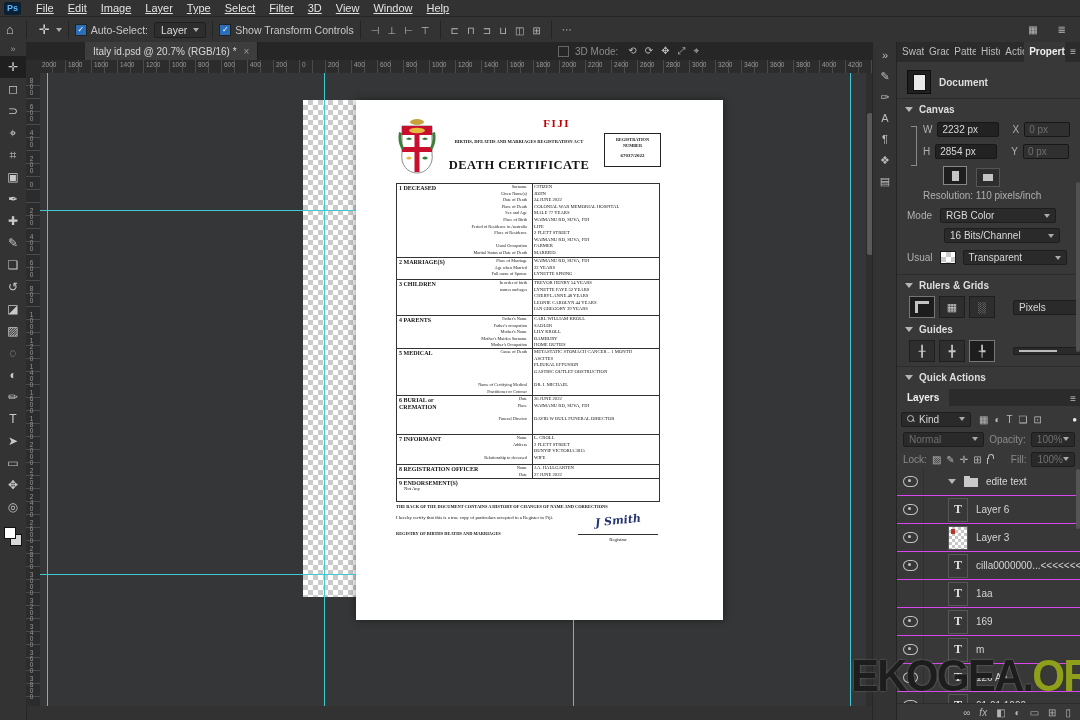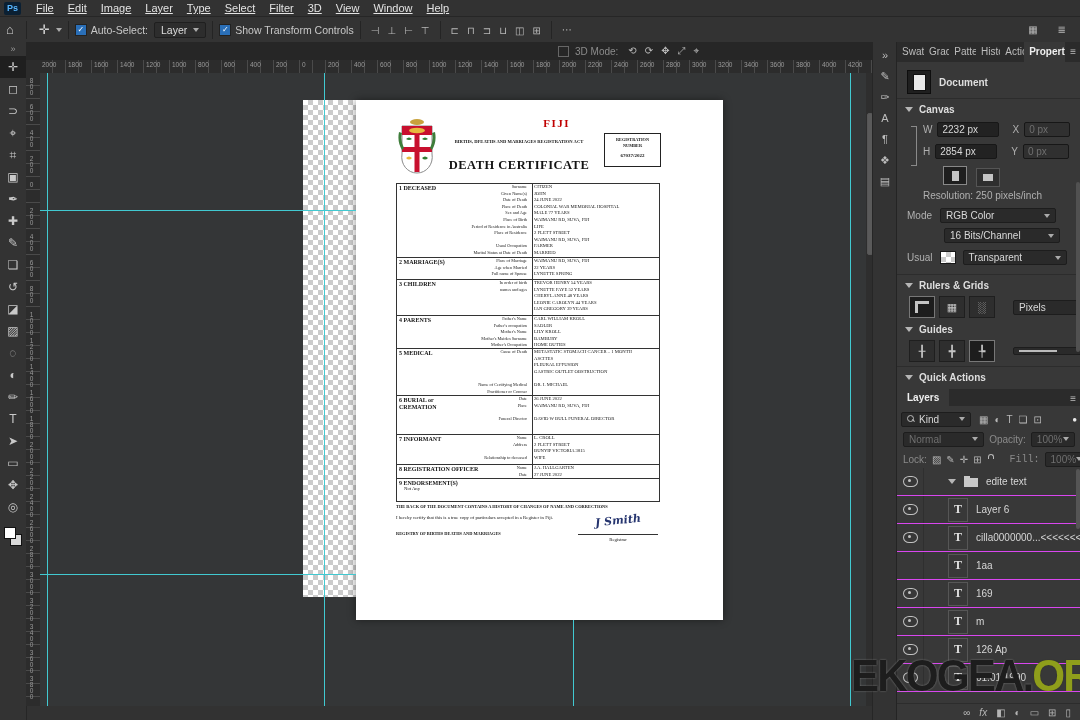--- a/index.html
+++ b/index.html
@@ -297,20 +297,24 @@
           <span>◎</span>
         </div>
       </div>
     <div class="swatch-widget">
       <span class="swatch-bg"></span>
       <span class="swatch-fg"></span>
     </div>
   </div>
 
   <div class="tabbar">
+    <div class="doc-tab">
+      <span>Italy id.psd @ 20.7% (RGB/16) *</span>
+      <span class="tab-close">×</span>
+    </div>
     <div class="mode3d">
       <span class="mbox"></span>
       <span>3D Mode:</span>
       <span id="mode3d-icons"><span class="glyph-btn">⟲</span><span class="glyph-btn">⟳</span><span class="glyph-btn">✥</span><span class="glyph-btn">⤢</span><span class="glyph-btn">⌖</span></span>
     </div>
   </div>
 
   <div class="ruler-corner"></div>
   <div class="hruler" id="hruler">
       <span style="left: 2px;">2000</span>
@@ -673,21 +677,21 @@
         <span class="pfield dis" style="width:36px;">0 px</span>
       </div>
       <div class="abs" style="left:46px;top:104px;">
         <span class="orient active">
             <span class="pr"></span>
           </span>
         <span class="orient">
             <span class="ls"></span>
           </span>
       </div>
-      <div class="abs plabel" style="left:26px;top:128px;">Resolution: 250 pixels/inch</div>
+      <div class="abs plabel" style="left:26px;top:128px;">Resolution: 110 pixels/inch</div>
       <div class="abs" style="left:10px;top:146px;display:flex;align-items:center;gap:8px;">
         <span class="plabel">Mode</span>
         <span class="pdrop" style="width:104px;">
           <span>RGB Color</span>
             <span class="caret"></span>
         </span>
       </div>
       <div class="abs" style="left:47px;top:166px;">
         <span class="pdrop" style="width:104px;">
           <span>16 Bits/Channel</span>
@@ -774,21 +778,21 @@
       </div>
       <div class="lrow2" style="top:61px;height:18px;">
         <span>Lock:</span>
         <span id="lock-icons" style="display:inline-flex;gap:5px;color:#b4b4b4;font-size:10px;">
             <span>▨</span>
             <span>✎</span>
             <span>✛</span>
             <span>⊞</span>
           </span>
         <span class="padlock"></span>
-        <span style="margin-left:18px;font-family:Liberation Mono, monospace;">Fill:</span>
+        <span style="margin-left:18px;">Fill:</span>
         <span class="pdrop dis" style="width:40px;">
           <span>100%</span>
             <span class="caret"></span>
         </span>
       </div>
       <div class="llist" id="layers-list">
           <div class="lrow">
             <div class="eyebox">
               <span class="eye"></span>
             </div>
@@ -797,20 +801,30 @@
             <span class="folder"></span>
             <span class="lname">edite text</span>
           </div>
           <div class="lrow">
             <div class="eyebox">
               <span class="eye"></span>
             </div>
             <span class="licon-pad"></span>
             <span class="ticon">T</span>
             <span class="lname">Layer 6</span>
+          </div>
+          <div class="lrow">
+            <div class="eyebox">
+              <span class="eye"></span>
+            </div>
+            <span class="licon-pad"></span>
+            <span class="thumb">
+              <span class="speck"></span>
+            </span>
+            <span class="lname">Layer 3</span>
           </div>
           <div class="lrow">
             <div class="eyebox">
               <span class="eye"></span>
             </div>
             <span class="licon-pad"></span>
             <span class="ticon">T</span>
             <span class="lname">cilla0000000...&lt;&lt;&lt;&lt;&lt;&lt;&lt;&lt;0 d</span>
           </div>
           <div class="lrow">

